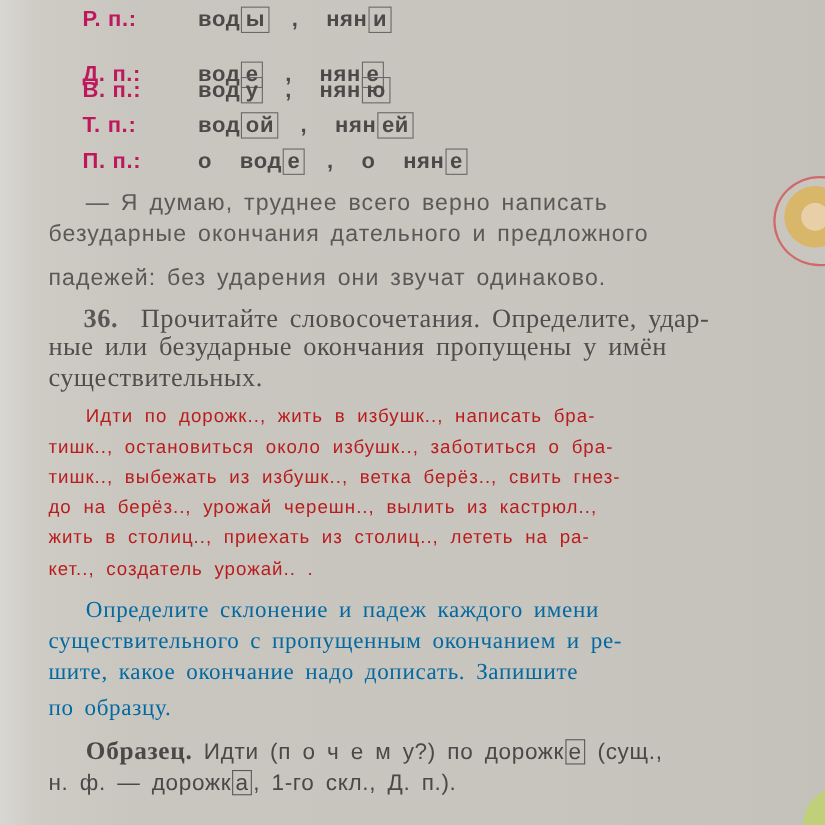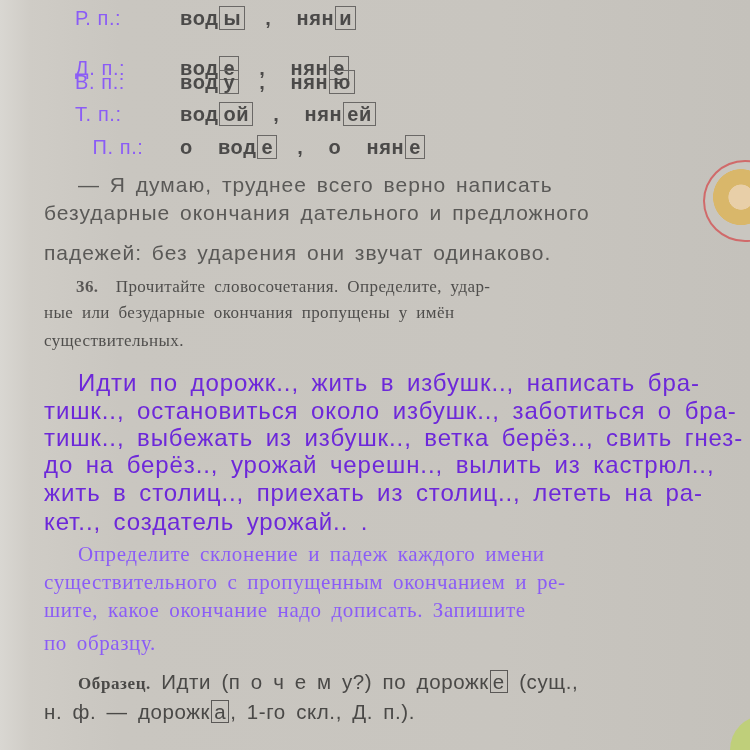--- a/index.html
+++ b/index.html
@@ -8,34 +8,34 @@
       background: linear-gradient(90deg, #d9d7d2 0px, #cfccc6 30px, #c9c6c0 120px, #c8c5bf 500px, #c4c1bb 750px);
       color: #4a4948;
     }
     .page { position: absolute; inset: 0; }
     .line { position: absolute; white-space: nowrap; }
     .sans { font-family: "Liberation Sans", sans-serif; }
     .serif { font-family: "Liberation Serif", serif; }
 
     
     .decl { font-size: 20px; letter-spacing: 0.6px; color: #5b5a58; }
-    .decl .case { display: inline-block; width: 86px; color: #8b5cf6; }
+    .decl .case { display: inline-block; width: 86px; color: #be185d; font-weight: bold; }
     .decl b { color: #4b4a49; font-weight: bold; margin-left: 19px; }
     .box {
       display: inline-block; border: 1.5px solid #6a6866; padding: 0 3px;
       line-height: 22px; margin: 0 1px; font-weight: bold; color: #4b4a49;
     }
 
     .dialog { font-size: 21px; letter-spacing: 1px; color: #5a5957; word-spacing: 3px; }
-    .task { font-size: 17px; color: #4f4e4c; letter-spacing: 0.4px; word-spacing: 4px; }
+    .task { font-size: 24px; color: #4f4e4c; letter-spacing: 0.4px; word-spacing: 4px; }
     .task .num { font-weight: bold; color: #5a5856; }
-    .ex { font-size: 24px; letter-spacing: 0.9px; color: #6d28d9; word-spacing: 5px; }
-    .instr { font-size: 21px; color: #8b5cf6; letter-spacing: 0.6px; word-spacing: 4px; }
+    .ex { font-size: 17px; letter-spacing: 0.9px; color: #b91c1c; word-spacing: 5px; }
+    .instr { font-size: 21px; color: #0369a1; letter-spacing: 0.6px; word-spacing: 4px; }
     .sample { font-size: 20.5px; letter-spacing: 0.6px; color: #4a4947; word-spacing: 4px; }
-    .sample .sample-label { font-family: "Liberation Serif", serif; font-weight: bold; font-size: 17px; }
+    .sample .sample-label { font-family: "Liberation Serif", serif; font-weight: bold; font-size: 23px; }
     .sbox {
       display: inline-block; border: 1.3px solid #5a5856; padding: 0 2px;
       line-height: 21px; margin: 0 1px;
     }
 
     .avatar {
       position: absolute; left: 703px; top: 160px; width: 80px; height: 78px;
       border-radius: 50%; border: 2px solid #d06a6a;
       background: radial-gradient(circle at 45% 45%, #e8cfa8 0 20%, #d9b76a 21% 45%, #c9c6c0 46%);
     }
@@ -55,21 +55,21 @@
     </div>
     <div class="line sans decl" style="left:75px; top:56px;">
       <span class="case">Д. п.:</span><b>вод</b><span class="box">е</span><b>, </b> <b>нян</b><span class="box">е</span>
     </div>
     <div class="line sans decl" style="left:75px; top:70px;">
       <span class="case">В. п.:</span><b>вод</b><span class="box">у</span><b>, </b> <b>нян</b><span class="box">ю</span>
     </div>
     <div class="line sans decl" style="left:75px; top:102px;">
       <span class="case">Т. п.:</span><b>вод</b><span class="box">ой</span><b>, </b> <b>нян</b><span class="box">ей</span>
     </div>
-    <div class="line sans decl" style="left:75px; top:135px;text-align:center;">
+    <div class="line sans decl" style="left:75px; top:135px;">
       <span class="case">П. п.:</span><b>о </b> <b>вод</b><span class="box">е</span><b>, </b> <b>о </b> <b>нян</b><span class="box">е</span>
     </div>
   </div>
 
   <div class="avatar"></div>
 
   <div>
     <div class="line sans dialog" style="left:78px; top:173px;">— Я думаю, труднее всего верно написать</div>
     <div class="line sans dialog" style="left:44px; top:201px;">безударные окончания дательного и предложного</div>
     <div class="line sans dialog" style="left:44px; top:241px;">падежей: без ударения они звучат одинаково.</div>

